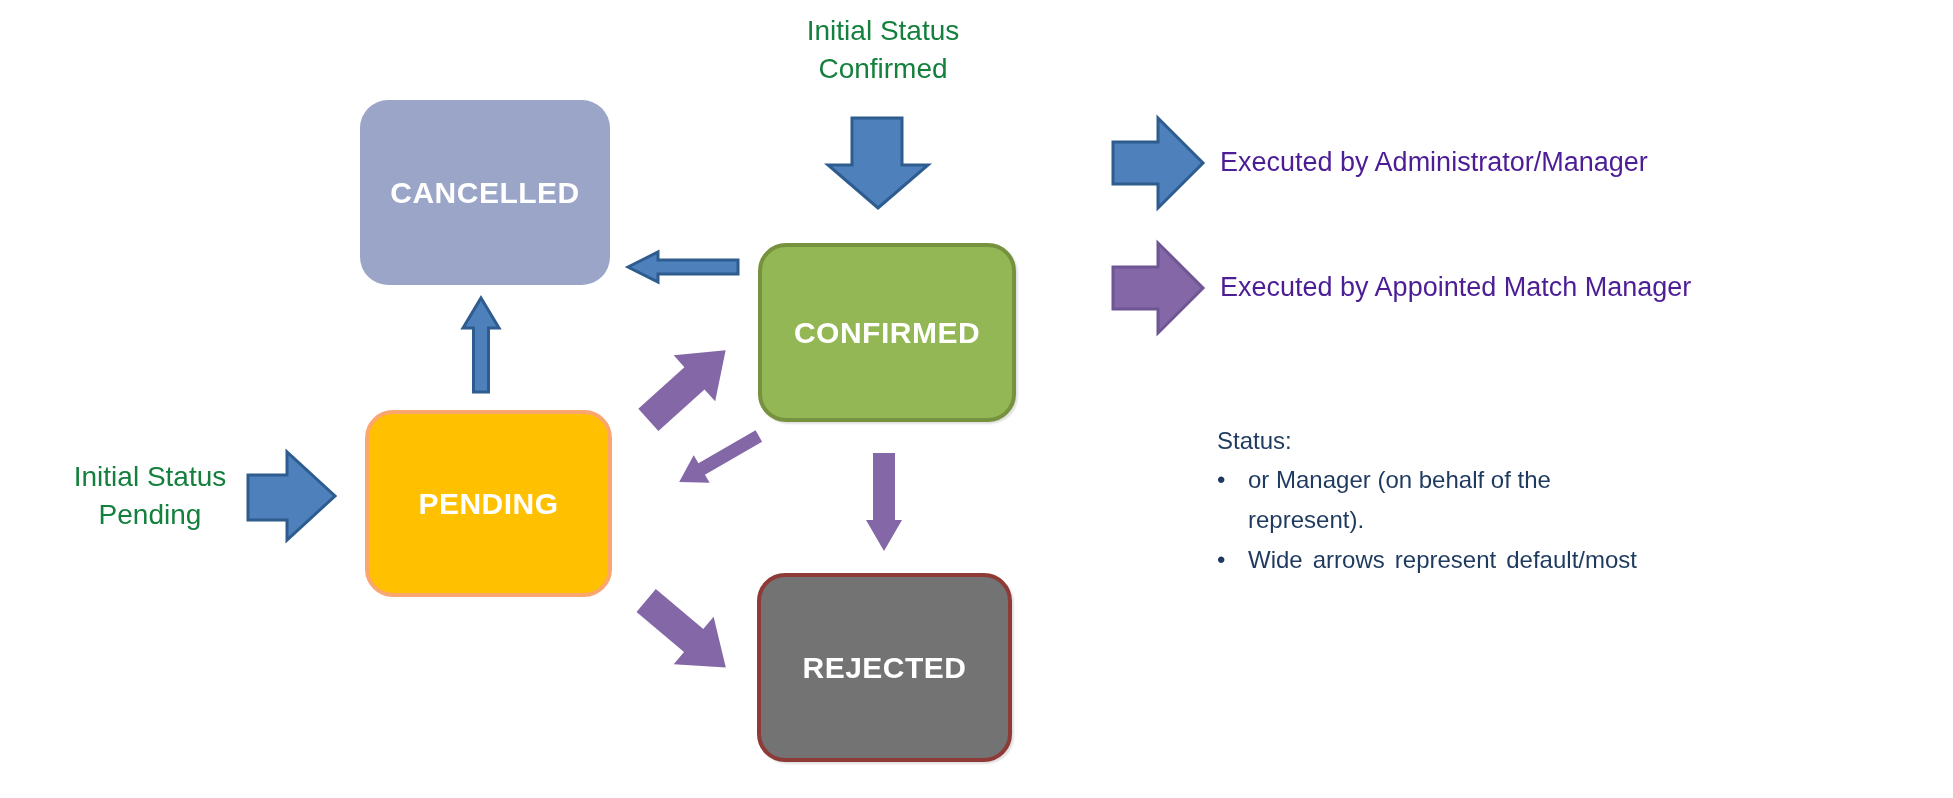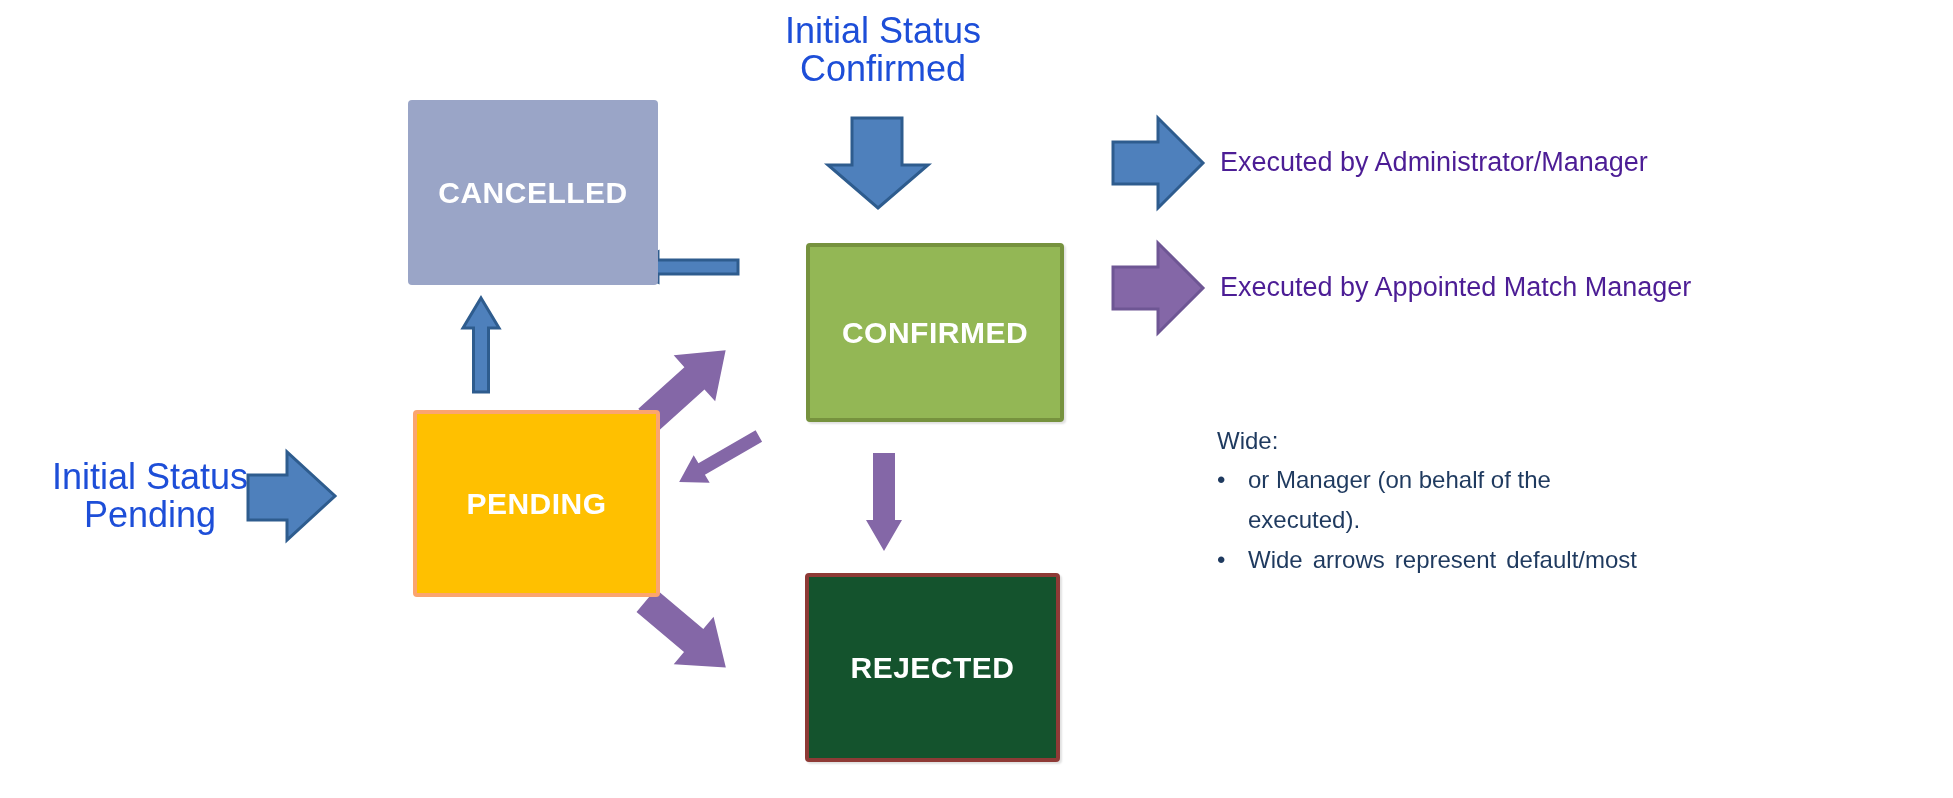--- a/index.html
+++ b/index.html
@@ -1,28 +1,28 @@
 <!DOCTYPE html>
 <html><head>
 <meta charset="utf-8">
 <style>
   html,body{margin:0;padding:0;background:#ffffff;}
   body{font-family:"Liberation Sans",sans-serif;color:#1F3A5F;}
   #stage{position:relative;width:1953px;height:798px;background:#ffffff;overflow:hidden;}
 
   
-  .node{position:absolute;border-radius:4px;display:flex;align-items:center;justify-content:center;
-        color:#ffffff;font-weight:bold;font-size:30px;letter-spacing:.5px;box-sizing:border-box;margin-left:48px;}
+  .node{position:absolute;border-radius:28px;display:flex;align-items:center;justify-content:center;
+        color:#ffffff;font-weight:bold;font-size:30px;letter-spacing:.5px;box-sizing:border-box;}
   #node-cancelled{left:360px;top:100px;width:250px;height:185px;background:#9AA5C7;}
   #node-pending{left:365px;top:410px;width:247px;height:187px;background:#FFC000;border:4px solid #FBA56F;}
   #node-confirmed{left:758px;top:243px;width:258px;height:179px;background:#93B755;border:4px solid #76923E;box-shadow:2px 2px 2px rgba(0,0,0,.12);}
-  #node-rejected{left:757px;top:573px;width:255px;height:189px;background:#14532d;border:4px solid #8E3A36;box-shadow:2px 2px 2px rgba(0,0,0,.12);}
+  #node-rejected{left:757px;top:573px;width:255px;height:189px;background:#737373;border:4px solid #8E3A36;box-shadow:2px 2px 2px rgba(0,0,0,.12);}
 
   
-  .annot{position:absolute;text-align:center;font-size:36px;line-height:38px;color:#1d4ed8;}
+  .annot{position:absolute;text-align:center;font-size:28px;line-height:38px;color:#15803d;}
   #annot-confirmed{left:778px;top:12px;width:210px;}
   #annot-pending{left:45px;top:458px;width:210px;}
 
   svg{position:absolute;overflow:visible;display:block;}
   .blue-stroke{stroke:#2E5C8E;stroke-width:3px;stroke-linejoin:miter;}
   .purple-stroke{stroke:#6E5694;stroke-width:3px;stroke-linejoin:miter;}
   .no-stroke{stroke:none;}
 
   
   .legend-label{position:absolute;left:1220px;font-size:27px;white-space:nowrap;color:#4c1d95;}
@@ -106,25 +106,25 @@
     <polygon class="blue-stroke" points="0,24 45,24 45,0 90,45 45,90 45,66 0,66" fill="#4E80BC"></polygon>
   </svg>
   <div class="legend-label" id="legend-label-0">Executed by Administrator/Manager</div>
 
   <svg style="left:1113px;top:243px;" width="90" height="90">
     <polygon class="purple-stroke" points="0,24 45,24 45,0 90,45 45,90 45,66 0,66" fill="#8467A7"></polygon>
   </svg>
   <div class="legend-label" id="legend-label-1">Executed by Appointed Match Manager</div>
 
   <div id="notes">
-    <div class="title">Wide:</div>
+    <div class="title">Status:</div>
     <div class="bullet-row">
       <div class="bullet-dot">•</div>
       <div class="bullet-lines">
-        <div>or Manager (on behalf of the executed).</div>
+        <div>or Manager (on behalf of the represent).</div>
       </div>
     </div>
     <div class="bullet-row">
       <div class="bullet-dot">•</div>
       <div class="bullet-lines">
         <div class="jline">Wide arrows represent default/most</div>
 
       </div>
     </div>
   </div>

